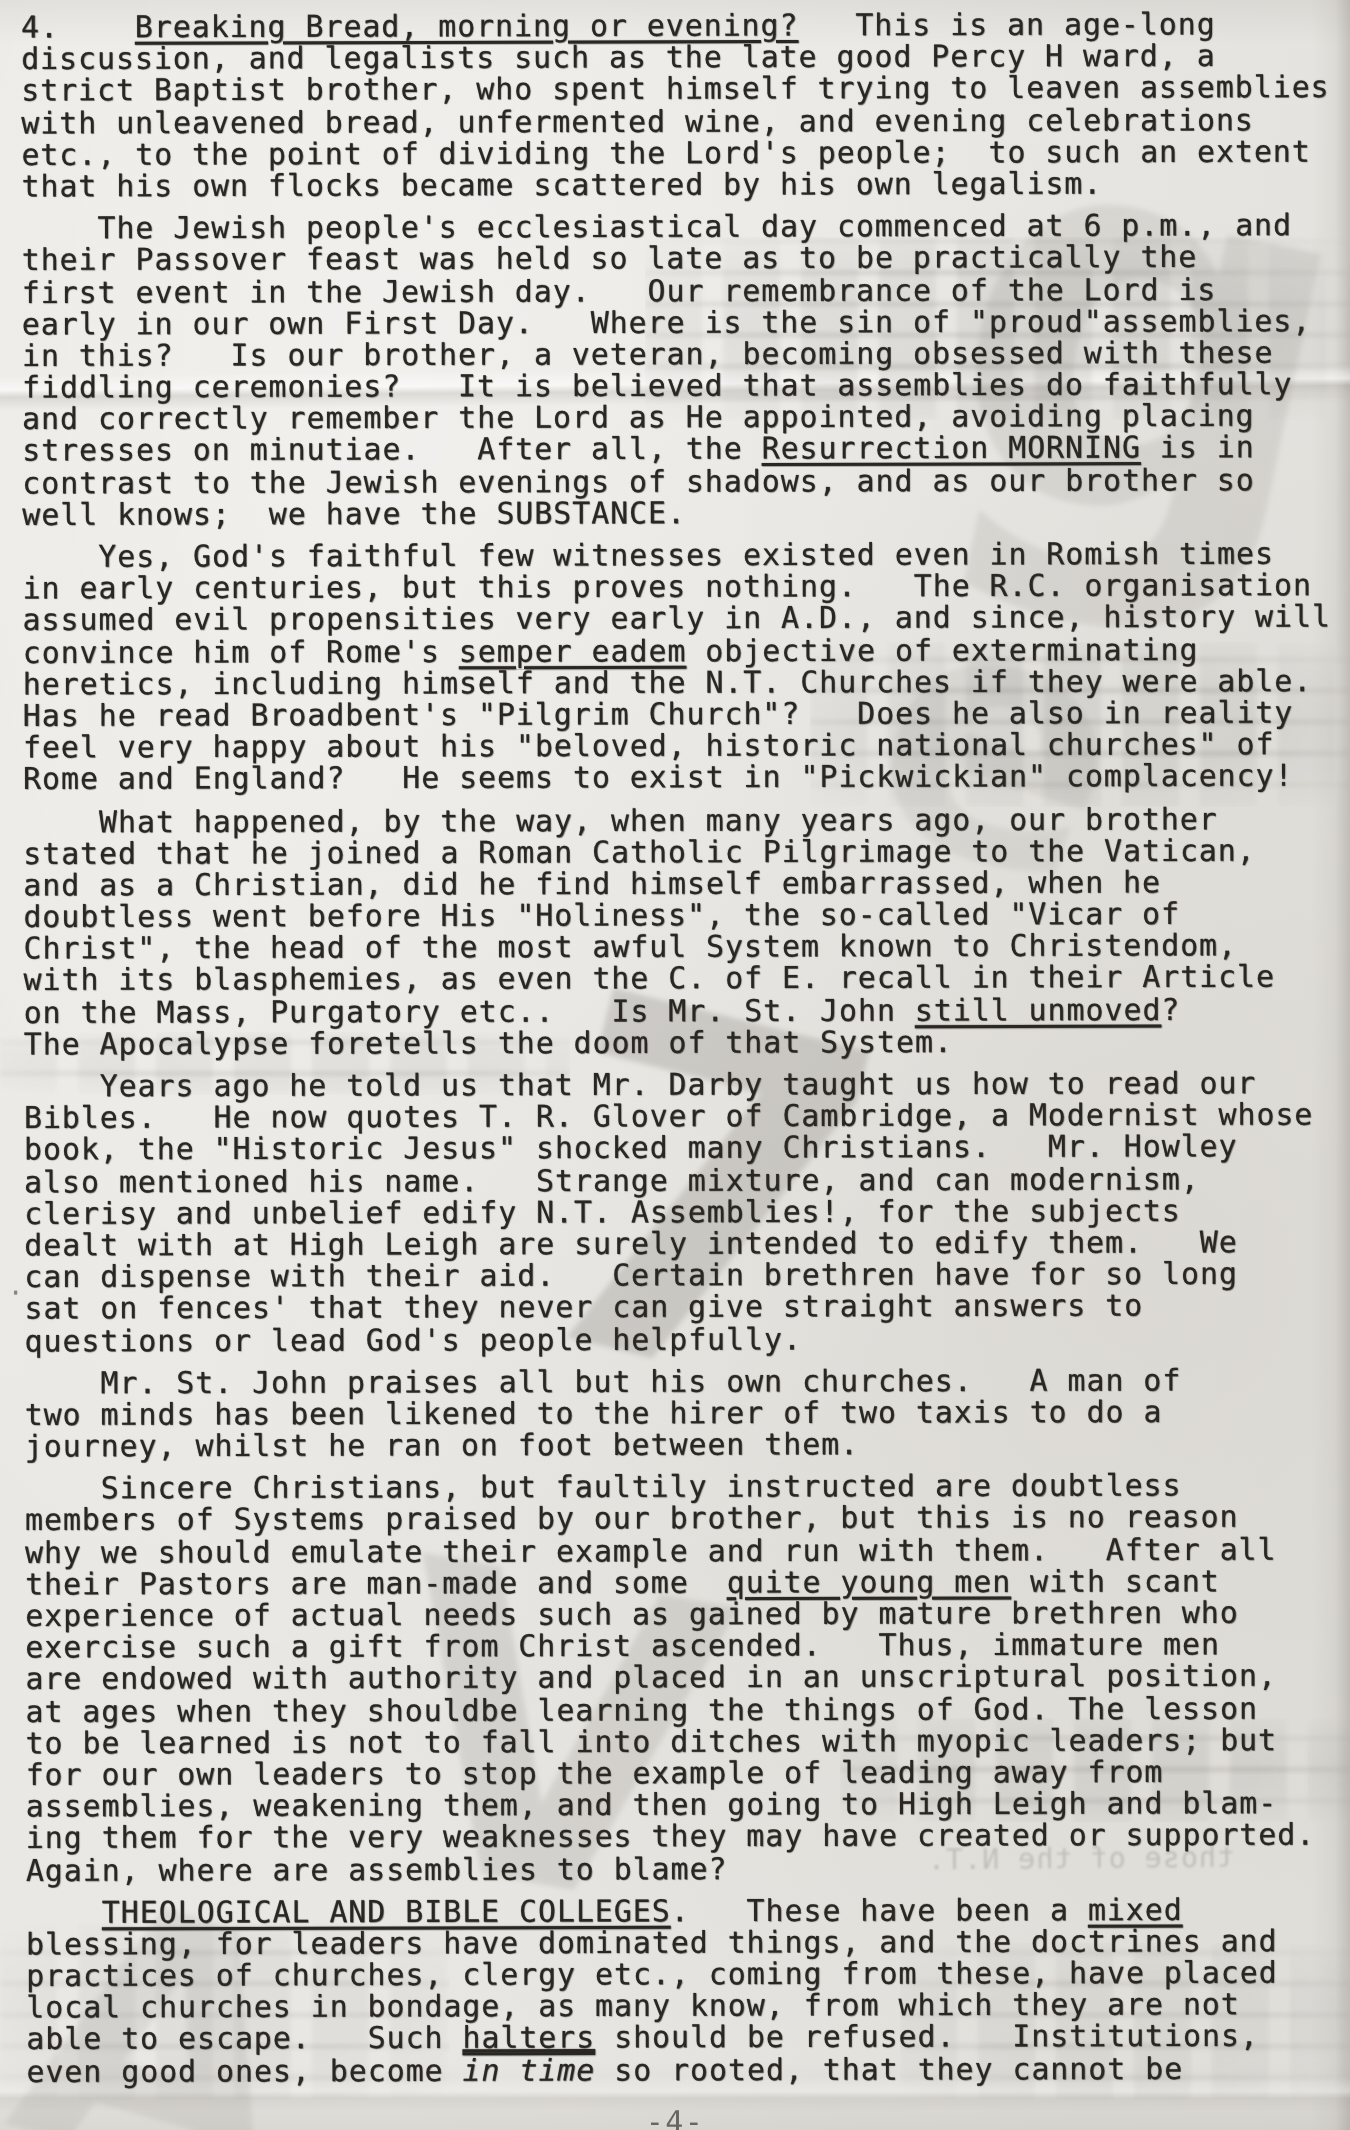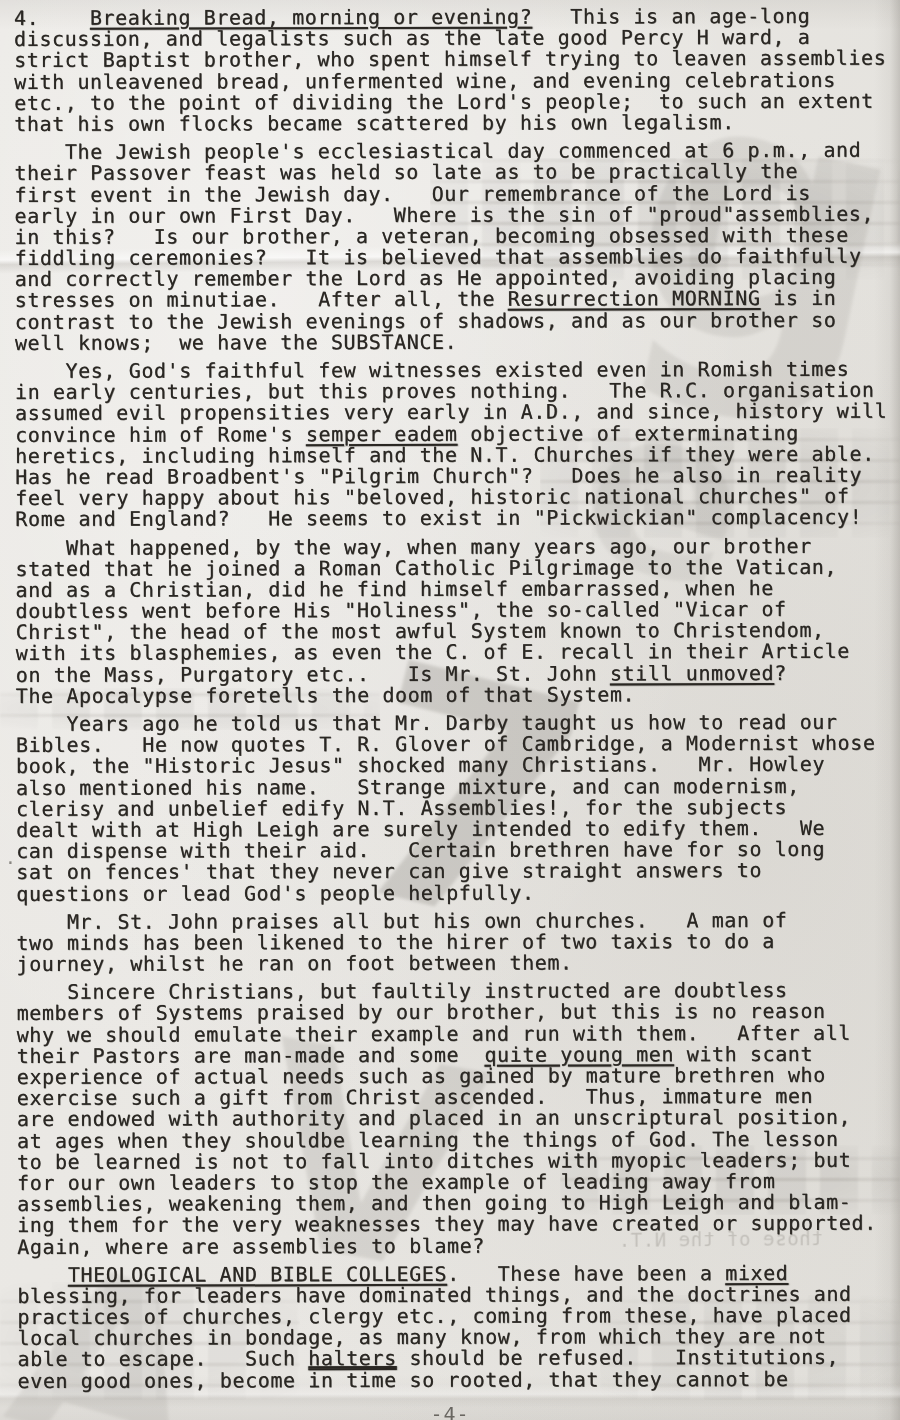--- a/index.html
+++ b/index.html
@@ -21,21 +21,21 @@
     position:absolute;left:14px;top:8px;right:0;
     transform:rotate(-0.15deg);transform-origin:top left;
     color:var(--ink,#2a2723);
     font-size:20px;line-height:21.2px;letter-spacing:0.6px;
     white-space:pre;
     text-shadow:0.4px 0.4px 0.6px rgba(35,32,28,0.55), -0.2px -0.2px 0.5px rgba(35,32,28,0.30);
   }
   .paragraph + .paragraph{margin-top:7px;}
   .line{height:21.2px;}
   .u{text-decoration:underline;text-decoration-thickness:1.6px;text-underline-offset:3px;}
-  .o{text-decoration:overline;text-decoration-thickness:1.6px;}
+  .o{text-decoration:overline;text-decoration-thickness:1.6px;font-style:italic;}
   .footer{
     position:absolute;top:1402px;left:0;width:100%;
     text-align:center;color:#44413c;opacity:0.75;
     font-size:20px;letter-spacing:1px;
   }
   .ghost{
     position:absolute;
     font-family:"DejaVu Sans","Liberation Sans",sans-serif;
     font-weight:bold;color:var(--ghost,#8d8a84);
     filter:blur(1.6px);

